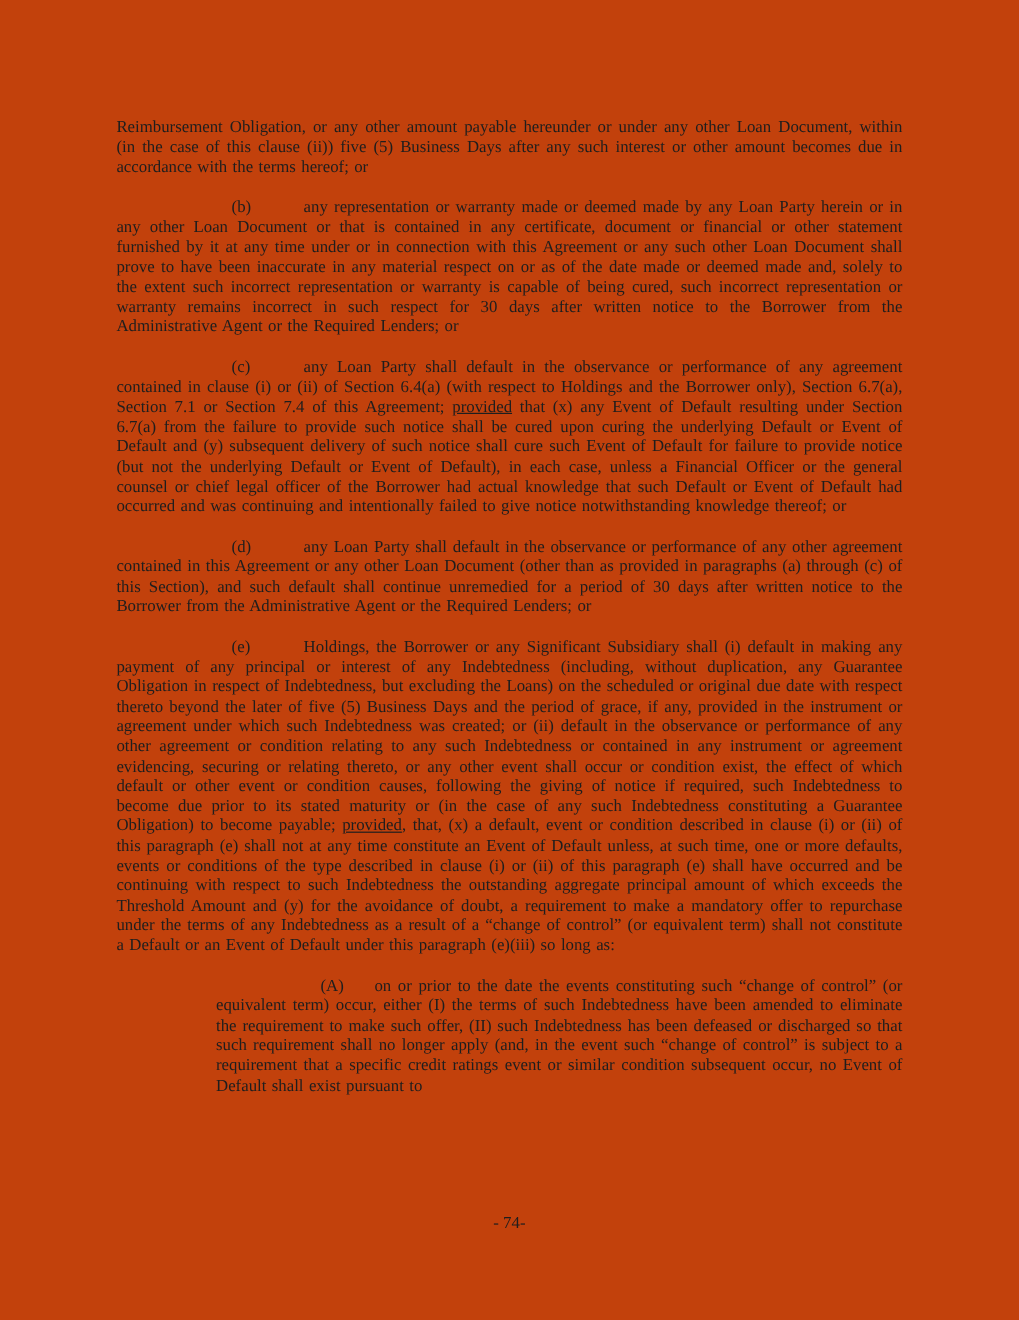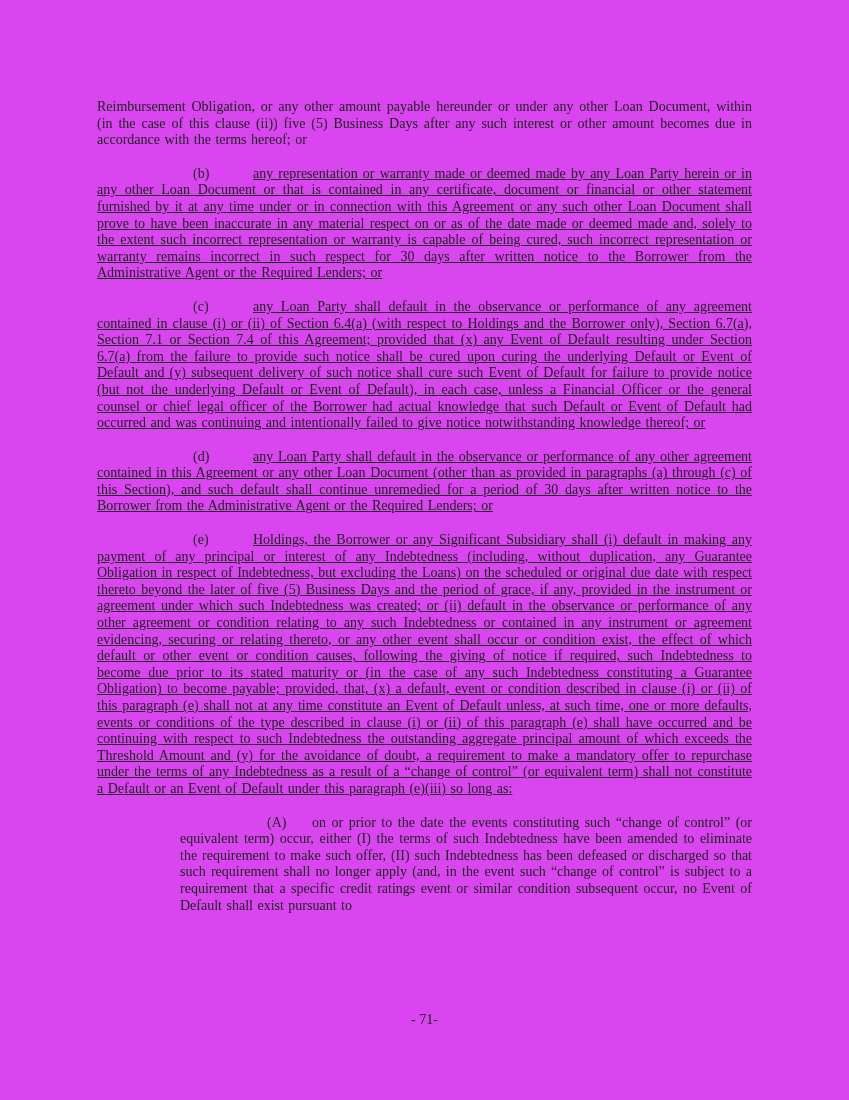--- a/index.html
+++ b/index.html
@@ -4,40 +4,40 @@
 <style>
   html, body {
     margin: 0;
     padding: 0;
     background: #ffffff;
   }
   .page {
     position: relative;
     width: 849px;
     height: 1100px;
-    background: #d946ef;
+    background: #c2410c;
     color: #1e1e1e;
     font-family: "Liberation Serif", serif;
     overflow: hidden;
   }
   .content {
     position: absolute;
     left: 97px;
     top: 99px;
     width: 655px;
   }
   p.para {
     margin: 0 0 17px 0;
     text-align: justify;
     font-size: 14px;
     line-height: 16.6px;
     word-spacing: 1px;
   }
   p.para.cont { text-indent: 0; }
-  p.para.letter { text-indent: 96px; text-decoration: underline; }
+  p.para.letter { text-indent: 96px; }
   p.para.sub {
     margin-left: 83px;
     text-indent: 87px;
   }
   .plabel {
     display: inline-block;
     width: 60px;
     text-indent: 0;
   }
   p.para.sub .plabel { width: 45px; }
@@ -57,14 +57,14 @@
 
 <div class="page">
   <div class="content">
       <p class="para cont"><span>Reimbursement Obligation, or any other amount payable hereunder or under any other Loan Document, within (in the case of this clause (ii)) five (5) Business Days after any such interest or other amount becomes due in accordance with the terms hereof; or</span></p>
       <p class="para letter"><span class="plabel">(b)</span><span>any representation or warranty made or deemed made by any Loan Party herein or in any other Loan Document or that is contained in any certificate, document or financial or other statement furnished by it at any time under or in connection with this Agreement or any such other Loan Document shall prove to have been inaccurate in any material respect on or as of the date made or deemed made and, solely to the extent such incorrect representation or warranty is capable of being cured, such incorrect representation or warranty remains incorrect in such respect for 30 days after written notice to the Borrower from the Administrative Agent or the Required Lenders; or</span></p>
       <p class="para letter"><span class="plabel">(c)</span><span>any Loan Party shall default in the observance or performance of any agreement contained in clause (i) or (ii) of Section 6.4(a) (with respect to Holdings and the Borrower only), Section 6.7(a), Section 7.1 or Section 7.4 of this Agreement; </span><span class="u">provided</span><span> that (x) any Event of Default resulting under Section 6.7(a) from the failure to provide such notice shall be cured upon curing the underlying Default or Event of Default and (y) subsequent delivery of such notice shall cure such Event of Default for failure to provide notice (but not the underlying Default or Event of Default), in each case, unless a Financial Officer or the general counsel or chief legal officer of the Borrower had actual knowledge that such Default or Event of Default had occurred and was continuing and intentionally failed to give notice notwithstanding knowledge thereof; or</span></p>
       <p class="para letter"><span class="plabel">(d)</span><span>any Loan Party shall default in the observance or performance of any other agreement contained in this Agreement or any other Loan Document (other than as provided in paragraphs (a) through (c) of this Section), and such default shall continue unremedied for a period of 30 days after written notice to the Borrower from the Administrative Agent or the Required Lenders; or</span></p>
       <p class="para letter"><span class="plabel">(e)</span><span>Holdings, the Borrower or any Significant Subsidiary shall (i) default in making any payment of any principal or interest of any Indebtedness (including, without duplication, any Guarantee Obligation in respect of Indebtedness, but excluding the Loans) on the scheduled or original due date with respect thereto beyond the later of five (5) Business Days and the period of grace, if any, provided in the instrument or agreement under which such Indebtedness was created; or (ii) default in the observance or performance of any other agreement or condition relating to any such Indebtedness or contained in any instrument or agreement evidencing, securing or relating thereto, or any other event shall occur or condition exist, the effect of which default or other event or condition causes, following the giving of notice if required, such Indebtedness to become due prior to its stated maturity or (in the case of any such Indebtedness constituting a Guarantee Obligation) to become payable; </span><span class="u">provided</span><span>, that, (x) a default, event or condition described in clause (i) or (ii) of this paragraph (e) shall not at any time constitute an Event of Default unless, at such time, one or more defaults, events or conditions of the type described in clause (i) or (ii) of this paragraph (e) shall have occurred and be continuing with respect to such Indebtedness the outstanding aggregate principal amount of which exceeds the Threshold Amount and (y) for the avoidance of doubt, a requirement to make a mandatory offer to repurchase under the terms of any Indebtedness as a result of a “change of control” (or equivalent term) shall not constitute a Default or an Event of Default under this paragraph (e)(iii) so long as:</span></p>
       <p class="para sub"><span class="plabel">(A)</span><span>on or prior to the date the events constituting such “change of control” (or equivalent term) occur, either (I) the terms of such Indebtedness have been amended to eliminate the requirement to make such offer, (II) such Indebtedness has been defeased or discharged so that such requirement shall no longer apply (and, in the event such “change of control” is subject to a requirement that a specific credit ratings event or similar condition subsequent occur, no Event of Default shall exist pursuant to</span></p>
     </div>
-  <div class="page-number">- 71-</div>
+  <div class="page-number">- 74-</div>
 </div>
 
 </body></html>

